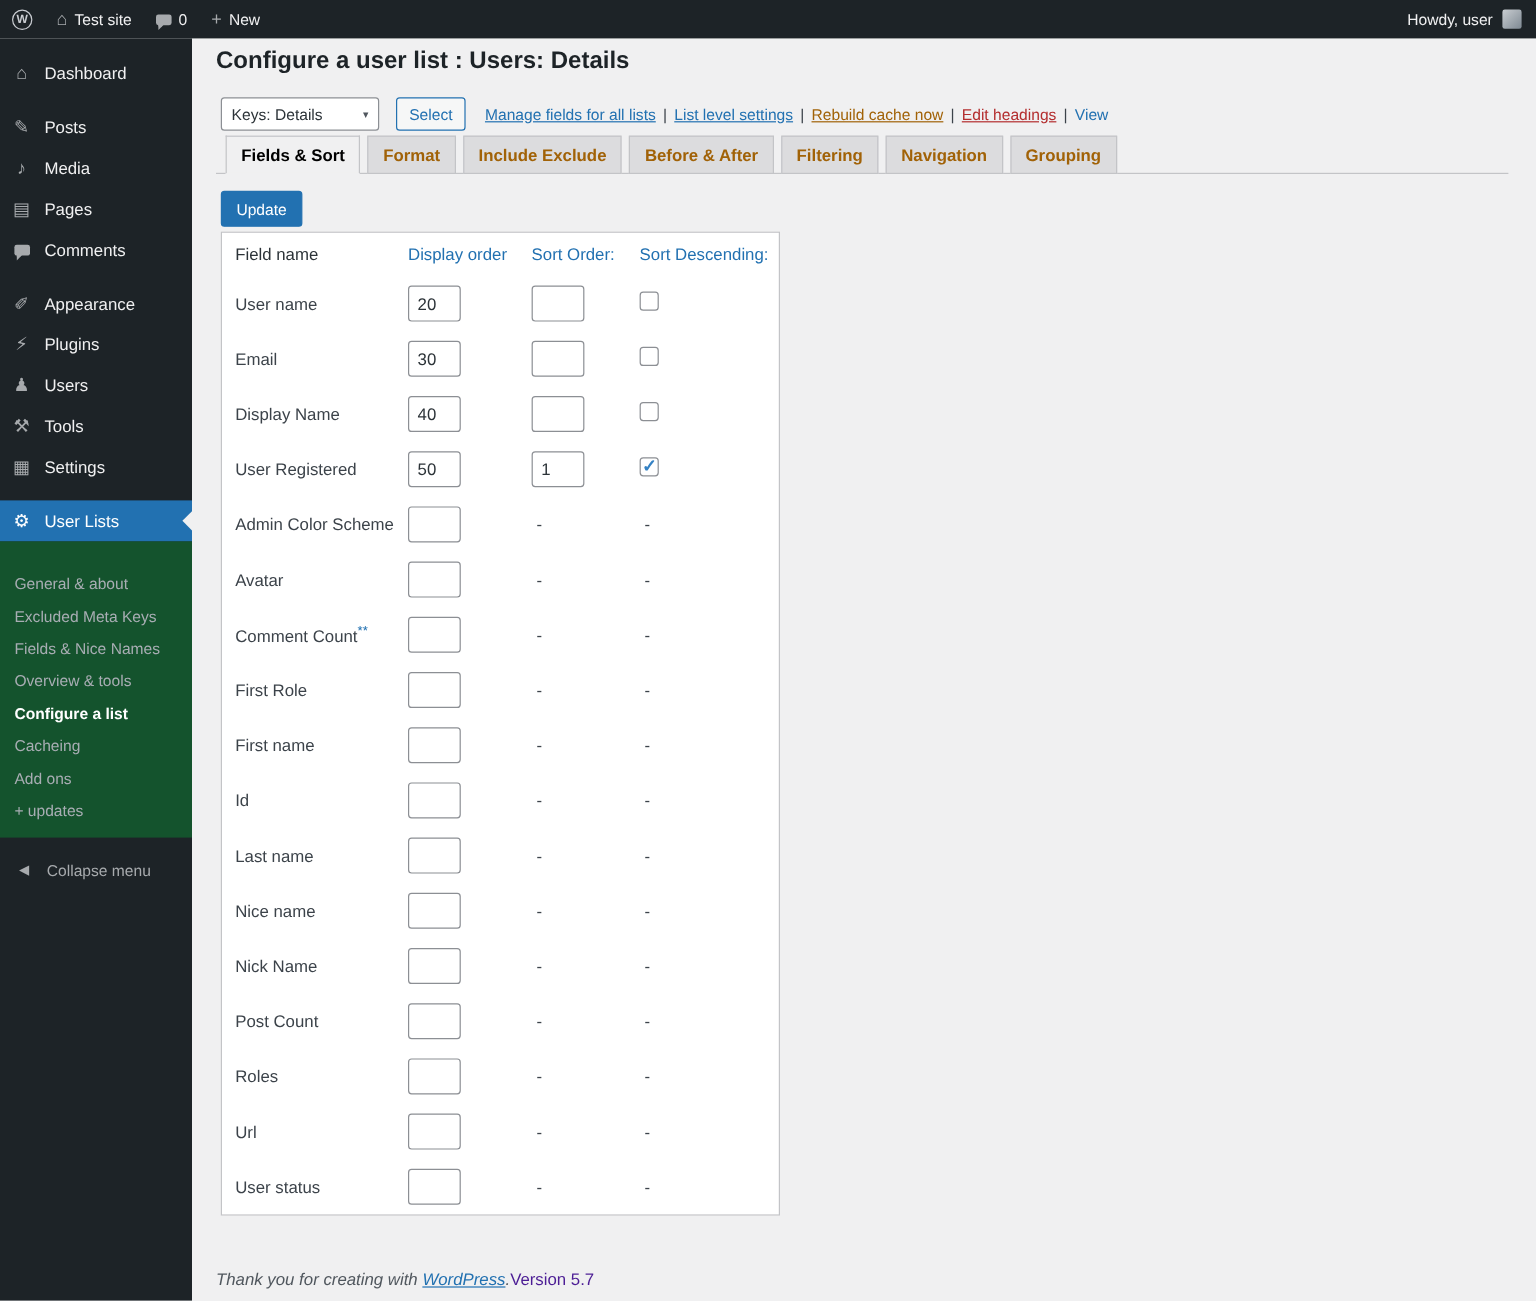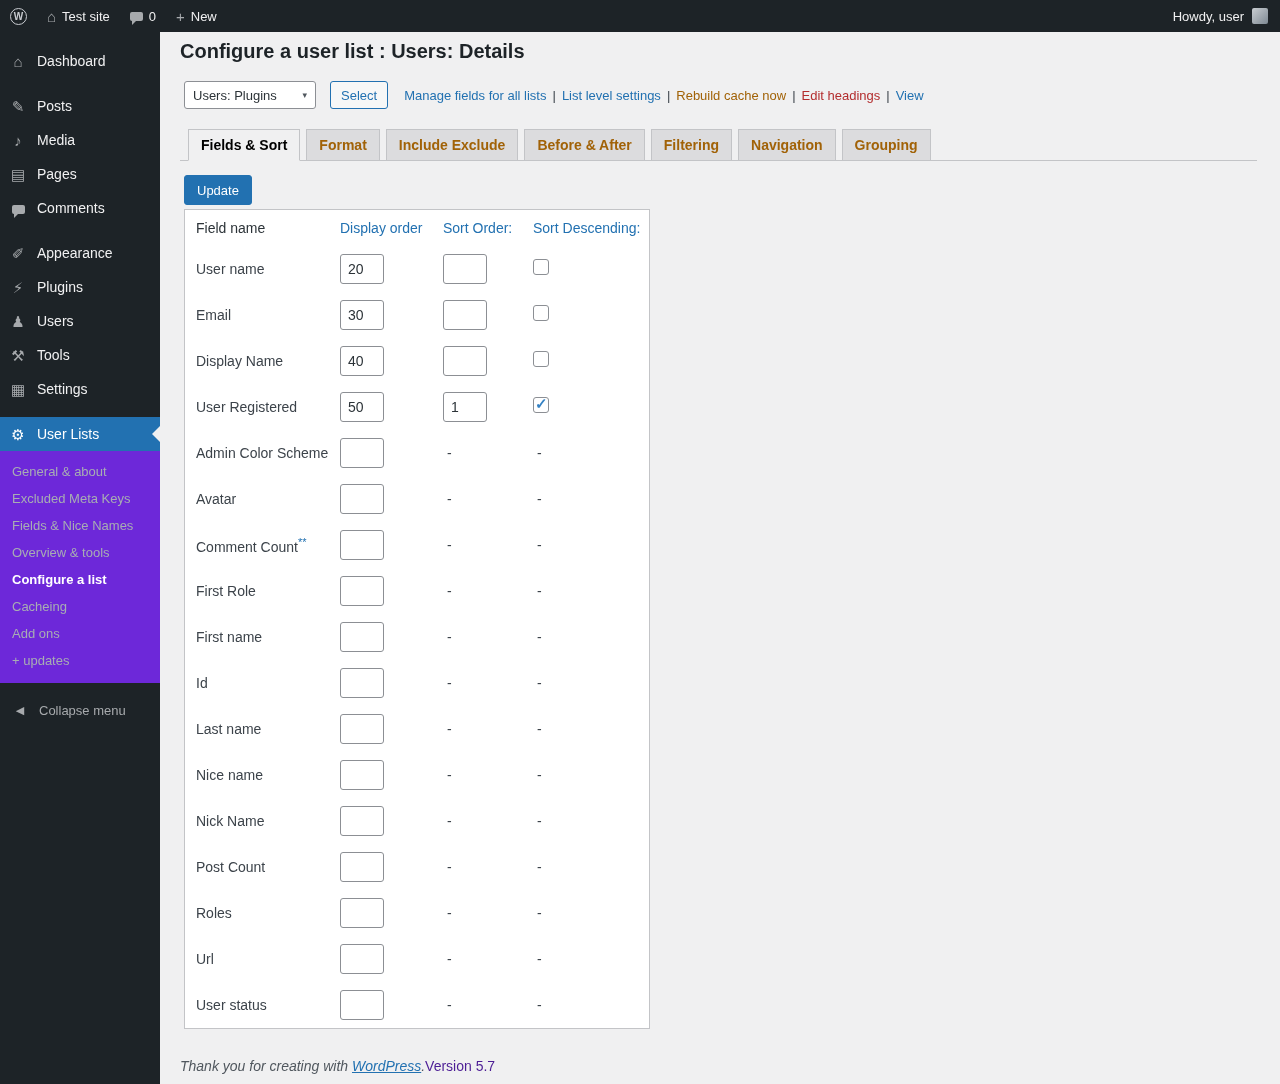--- a/index.html
+++ b/index.html
@@ -24,45 +24,45 @@
   
   #sidebar{position:absolute;top:32px;left:0;width:160px;height:1052px;background:#1d2327;padding-top:12px}
   .menu-item{display:flex;align-items:center;gap:9px;height:34px;padding:0 8px;color:#f0f0f1;
              font-size:14px;cursor:pointer;position:relative}
   .mi-icon{flex:0 0 20px;width:20px;text-align:center;color:#a7aaad;font-size:15px;line-height:1}
   .menu-sep{height:11px}
   .menu-item.active{background:#2271b1;color:#fff}
   .menu-item.active .mi-icon{color:#fff}
   .menu-item.active::after{content:"";position:absolute;right:0;top:50%;margin-top:-8px;
                            border:8px solid transparent;border-right-color:#f0f0f1}
-  #submenu{background:#6d28d9;padding:7px 0 9px}
+  #submenu{background:#14532d;padding:22px 0 9px}
   .sub-item{padding:6px 12px;font-size:13px;color:#a8adb3;cursor:pointer}
   .sub-item.current{color:#fff;font-weight:bold}
   .collapse-item{display:flex;align-items:center;gap:9px;height:34px;padding:0 10px;color:#a7aaad;
                  font-size:13px;margin-top:10px;cursor:pointer}
   .collapse-item .mi-icon{font-size:11px}
 
   
   #main{position:absolute;left:160px;top:32px;width:1120px;height:1052px;padding:0 23px 0 20px}
   h1{font-size:20px;font-weight:600;color:#1d2327;margin:8px 0 18px}
   .controls{display:flex;align-items:center;margin-left:4px}
   .select-box{width:132px;height:28px;background:#fff;border:1px solid #8c8f94;border-radius:3px;
               display:flex;align-items:center;justify-content:space-between;padding:0 8px;
               font-size:13px;color:#2c3338;cursor:pointer}
   .select-chevron{font-size:9px;color:#50575e}
   .btn-secondary{margin-left:14px;height:28px;padding:0 10px;background:#f6f7f7;border:1px solid #2271b1;
                  border-radius:3px;color:#2271b1;font-size:13px;display:inline-flex;align-items:center;cursor:pointer}
   .links-row{margin-left:16px;font-size:13px;color:#3c434a;display:flex;align-items:center;gap:6px}
-  .lk{cursor:pointer;}
+  .lk{cursor:pointer;text-decoration:underline}
   .lk-blue{color:#2271b1}
   .lk-dark{color:#a16207}
   .lk-red{color:#b32d2e}
   .lk-plain{color:#2271b1;text-decoration:none;cursor:pointer}
 
-  .nav-tabs{display:flex;align-items:flex-end;gap:6px;margin-top:20px;border-bottom:1px solid #c3c4c7;padding-left:8px}
+  .nav-tabs{display:flex;align-items:flex-end;gap:6px;margin-top:4px;border-bottom:1px solid #c3c4c7;padding-left:8px}
   .nav-tab{padding:7px 12px;background:#dcdcde;border:1px solid #c3c4c7;font-size:14px;font-weight:600;
            color:#a16207;cursor:pointer;margin-bottom:-1px}
   .nav-tab.active{background:#f0f0f1;color:#000;border-bottom-color:#f0f0f1}
 
   .update-btn{margin:14px 0 0 4px;height:30px;padding:0 12px;background:#2271b1;border:1px solid #2271b1;
               border-radius:3px;color:#fff;font-size:13px;display:inline-flex;align-items:center;cursor:pointer}
 
   
   .f-table{width:466px;background:#fff;border:1px solid #c3c4c7;margin:4px 0 0 4px}
   .t-head,.t-row{display:grid;grid-template-columns:144px 103px 90px 114px;align-items:center;padding-left:11px}
@@ -176,21 +176,21 @@
     <span class="mi-icon">◀</span>
     <span>Collapse menu</span>
   </div>
 </div>
 
 <div id="main">
   <h1>Configure a user list : Users: Details</h1>
 
   <div class="controls">
     <div class="select-box">
-      <span>Users: Plugins</span>
+      <span>Keys: Details</span>
       <span class="select-chevron">▾</span>
     </div>
     <span class="btn-secondary">Select</span>
     <span class="links-row">
       <span class="lk lk-blue">Manage fields for all lists</span>
       <span>|</span>
       <span class="lk lk-blue">List level settings</span>
       <span>|</span>
       <span class="lk lk-dark">Rebuild cache now</span>
       <span>|</span>

